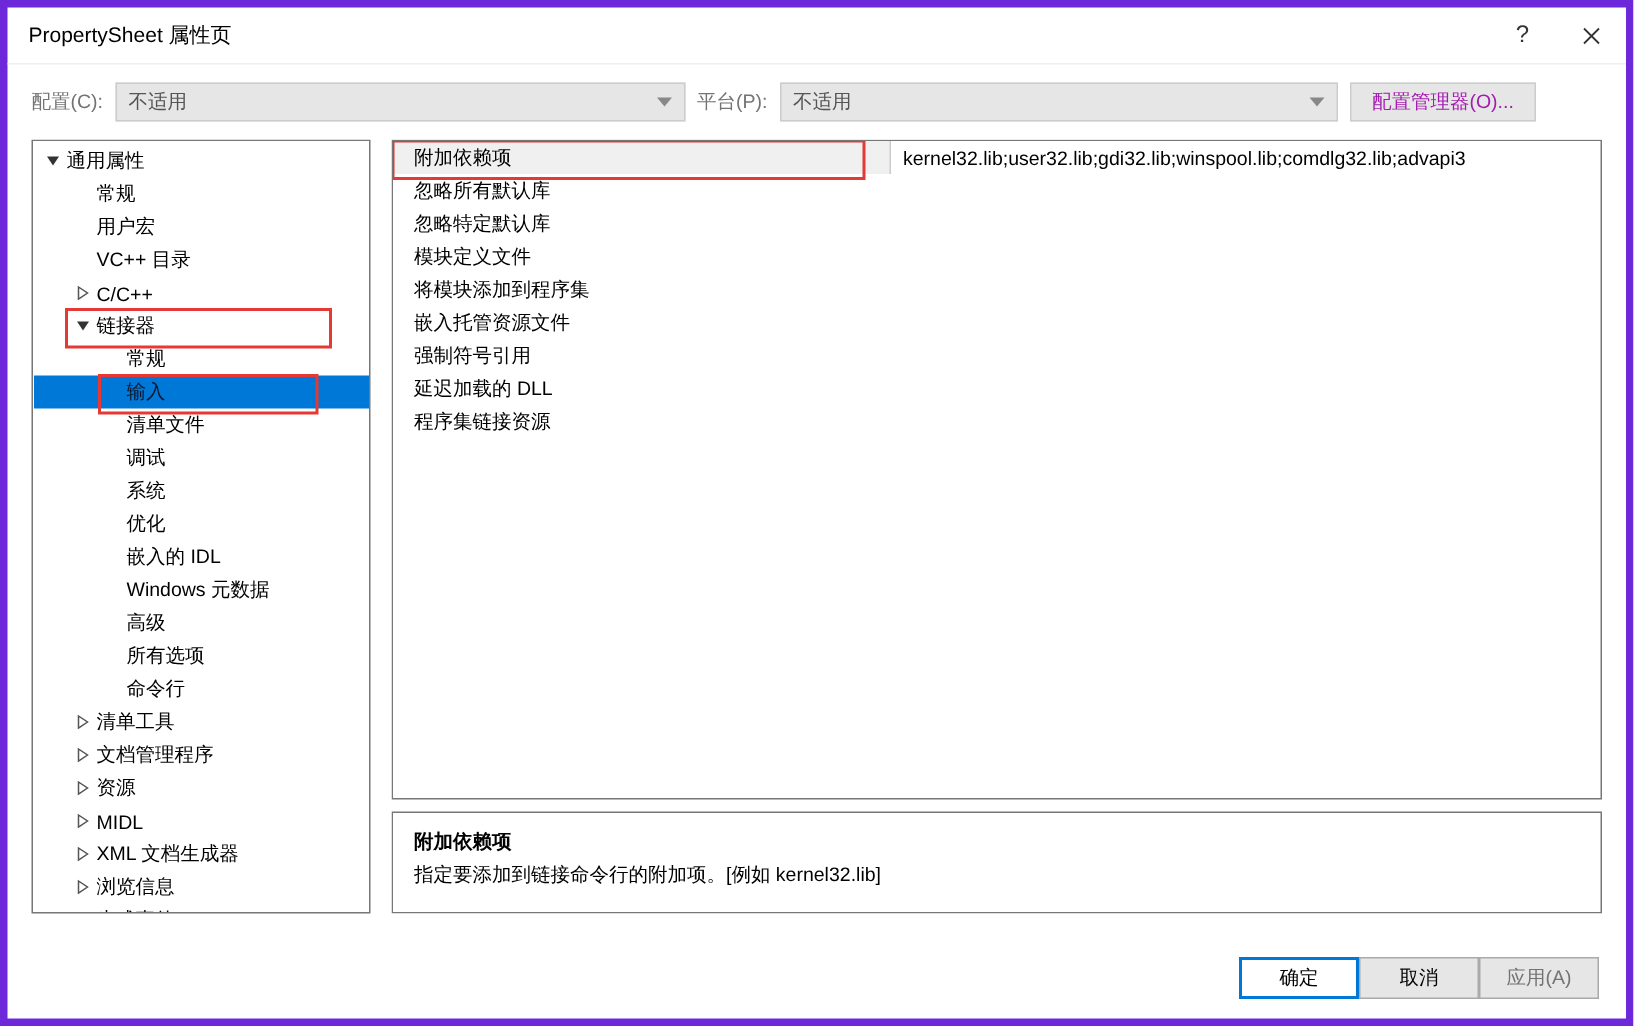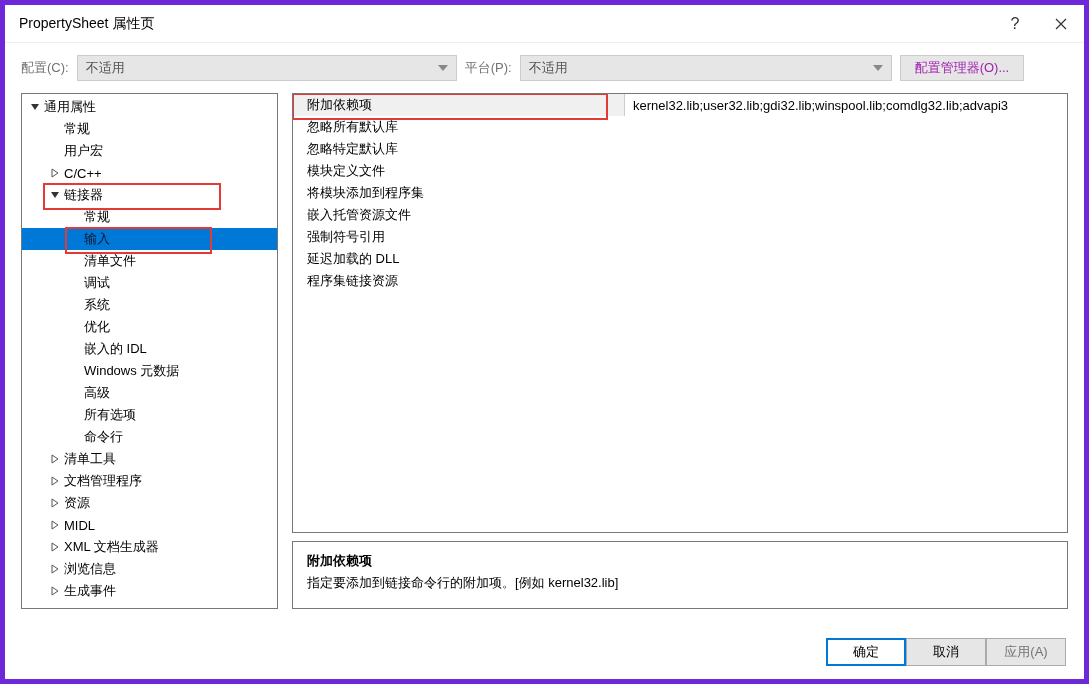--- a/index.html
+++ b/index.html
@@ -20,21 +20,21 @@
 .select .val { flex: 1; }
 .select .caret { width: 0; height: 0; border-left: 5px solid transparent; border-right: 5px solid transparent; border-top: 6px solid #888; margin-left: 8px; }
 .toolbar .config-sel { width: 380px; }
 .toolbar .plat-sel { width: 372px; }
 .btn-cfgmgr { background: #e6e6e6; border: 1px solid #ccc; height: 26px; padding: 0 14px; color: #a21caf; display: flex; align-items: center; }
 
 
 .main { flex: 1; display: flex; padding: 0 16px 16px 16px; gap: 14px; overflow: hidden; }
 
 
-.tree-wrap { width: 257px; border: 1px solid #777; overflow-y: auto; overflow-x: hidden; padding: 2px 0; }
+.tree-wrap { width: 226px; border: 1px solid #777; overflow-y: auto; overflow-x: hidden; padding: 2px 0; }
 .tree-wrap::-webkit-scrollbar { width: 16px; }
 .tree-wrap::-webkit-scrollbar-track { background: #f0f0f0; }
 .tree-wrap::-webkit-scrollbar-thumb { background: #ccc; }
 .tree-item { height: 22px; display: flex; align-items: center; padding-left: 6px; white-space: nowrap; }
 .tree-item.d1 { padding-left: 26px; }
 .tree-item.d2 { padding-left: 46px; }
 .tree-item .arrow { width: 14px; height: 14px; display: inline-flex; align-items: center; justify-content: center; margin-right: 2px; }
 .tree-item .arrow svg { width: 10px; height: 10px; }
 .tree-item.selected { background: #0078d7; color: #0f172a; }
 .tree-item.hl-wide { position: relative; }
@@ -102,20 +102,24 @@
         </div>
         <div class="tree-item d1">
           <span class="arrow"></span>
           <span>常规</span>
         </div>
         <div class="tree-item d1">
           <span class="arrow"></span>
           <span>用户宏</span>
         </div>
         <div class="tree-item d1">
+          <span class="arrow"></span>
+          <span>VC++ 目录</span>
+        </div>
+        <div class="tree-item d1">
           <span class="arrow">
             <svg viewBox="0 0 10 10">
               <path d="M2 1 L8 5 L2 9 Z" fill="none" stroke="#555" stroke-width="1"></path>
             </svg>
           </span>
           <span>C/C++</span>
         </div>
         <div class="tree-item d1 hl-wide">
           <span class="arrow">
             <svg viewBox="0 0 10 10">

